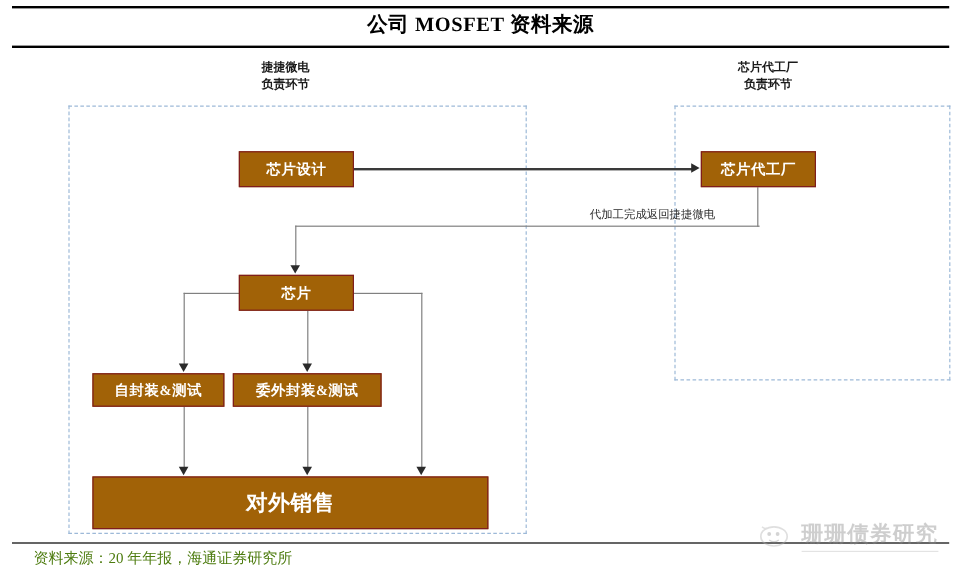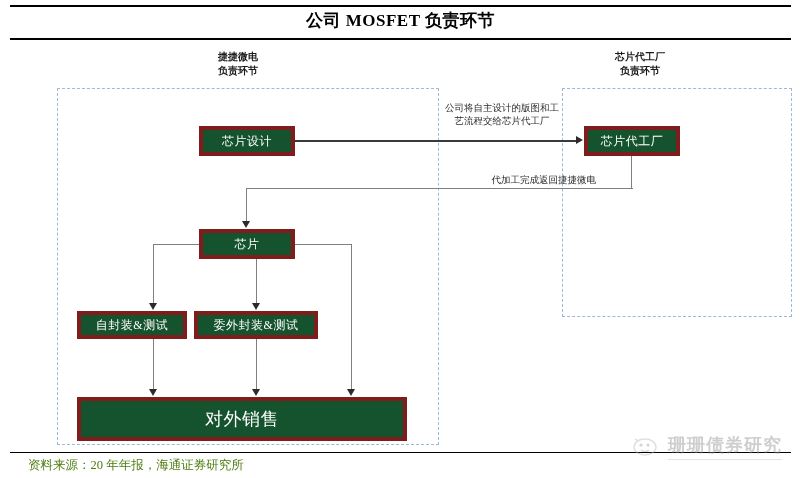--- a/index.html
+++ b/index.html
@@ -43,26 +43,26 @@
     border:1px dashed #9db9d8;
     background:transparent;
     box-sizing:border-box;
   }
   .zone-left{left:57px;top:88px;width:382px;height:357px;}
   .zone-right{left:562px;top:88px;width:230px;height:229px;}
 
   
   .box{
     position:absolute;
-    background:#14532d;
-    border:4px solid #7f1d1d;
+    background:#a16207;
+    border:1px solid #7f1d1d;
     color:#ffffff;
     display:flex;align-items:center;justify-content:center;
     font-size:12px;
-    font-weight:400;
+    font-weight:700;
     box-sizing:border-box;
     font-family:"Liberation Serif","DejaVu Serif",serif;
     letter-spacing:.5px;
   }
   .b-design {left:199px;top:126px;width:96px;height:30px;}
   .b-manu   {left:584px;top:126px;width:96px;height:30px;}
   .b-chip   {left:199px;top:229px;width:96px;height:30px;}
   .b-self   {left:77px;top:311px;width:110px;height:28px;}
   .b-out    {left:194px;top:311px;width:124px;height:28px;}
   .b-sales  {left:77px;top:397px;width:330px;height:44px;font-size:18px;}
@@ -117,21 +117,21 @@
     font-family:"Liberation Serif","DejaVu Serif",serif;
     white-space:nowrap;
   }
 </style>
 </head>
 <body>
 
 <div class="page">
 
   <div class="rule rule-top"></div>
-  <div class="title">公司 MOSFET 负责环节</div>
+  <div class="title">公司 MOSFET 资料来源</div>
   <div class="rule rule-under-title"></div>
 
   <div class="col-caption cap-left">
     <div>捷捷微电</div>
     <div>负责环节</div>
   </div>
   <div class="col-caption cap-right">
     <div>芯片代工厂</div>
     <div>负责环节</div>
   </div>
@@ -157,21 +157,20 @@
   <div class="ln ln-h" style="left:294px;top:244px;width:58px;"></div>
   <div class="ln ln-v" style="left:351px;top:244px;height:148px;"></div>
   <div class="arrow arrow-down" style="left:347px;top:389px;"></div>
 
   <div class="ln ln-v" style="left:153px;top:339px;height:53px;"></div>
   <div class="arrow arrow-down" style="left:149px;top:389px;"></div>
 
   <div class="ln ln-v" style="left:256px;top:339px;height:53px;"></div>
   <div class="arrow arrow-down" style="left:252px;top:389px;"></div>
 
-  <div class="edge-label el-1">公司将自主设计的版图和工艺流程交给芯片代工厂</div>
   <div class="edge-label el-2">代加工完成返回捷捷微电</div>
 
   <div class="box b-design">芯片设计</div>
   <div class="box b-manu">芯片代工厂</div>
   <div class="box b-chip">芯片</div>
   <div class="box b-self">自封装&amp;测试</div>
   <div class="box b-out">委外封装&amp;测试</div>
   <div class="box b-sales">对外销售</div>
 
   <div class="rule rule-footer"></div>

